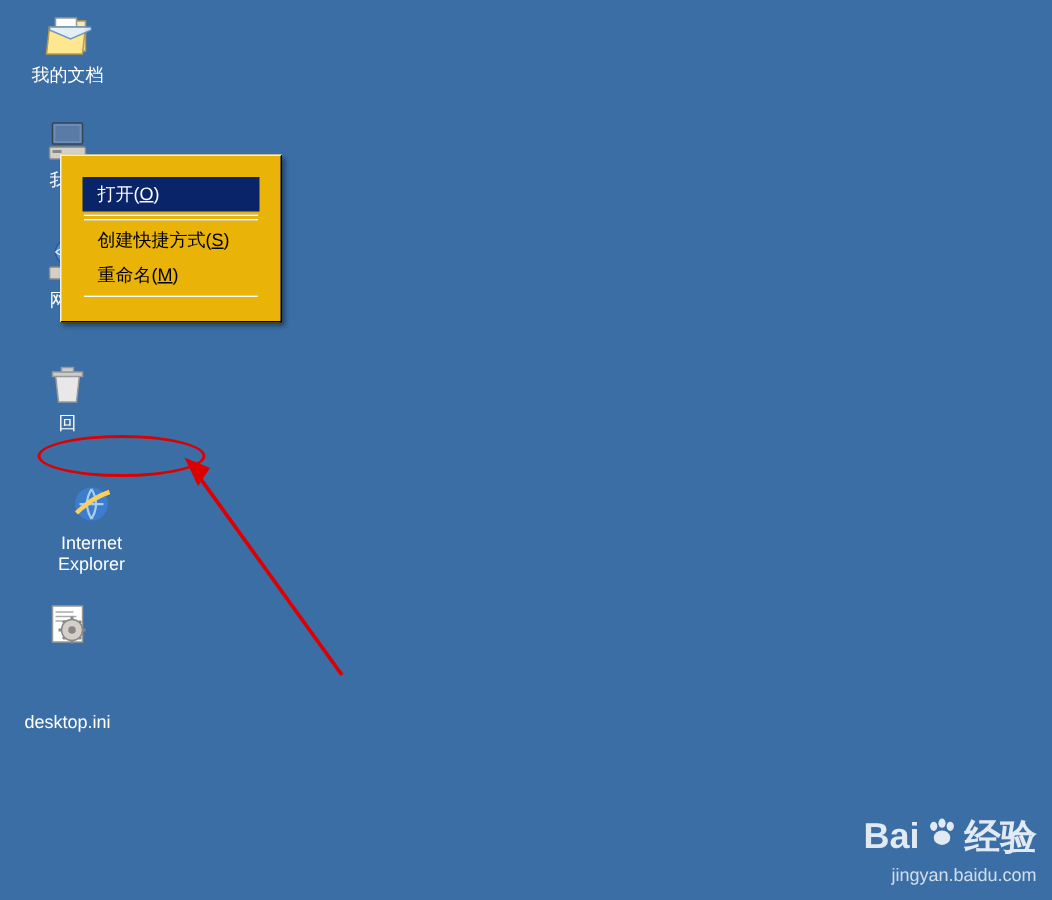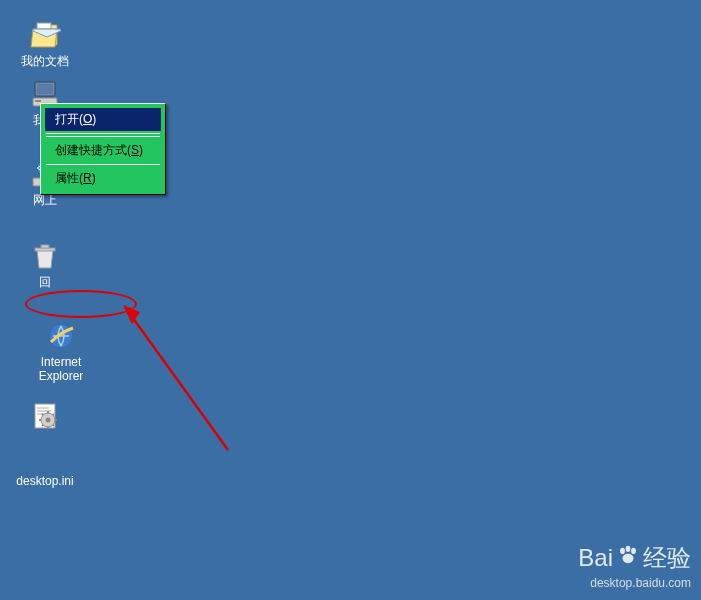--- a/index.html
+++ b/index.html
@@ -32,27 +32,27 @@
       color: #fff;
       text-align: center;
       font-size: 12px;
       line-height: 14px;
       white-space: pre-line;
     }
     .context-menu {
       position: absolute;
       left: 40px;
       top: 103px;
-      width: 126px;
-      background: #22c55e;
+      width: 148px;
+      background: #eab308;
       border: 1px solid #000;
       border-top-color: #f0f0f0;
       border-left-color: #f0f0f0;
       box-shadow: 2px 2px 3px rgba(0,0,0,0.4);
-      padding: 4px;
+      padding: 14px;
       font-size: 12px;
     }
     .menu-item {
       padding: 3px 10px;
       color: #000;
       white-space: nowrap;
       cursor: default;
     }
     .menu-item.selected {
       background: #0a246a;
@@ -83,39 +83,39 @@
     .watermark {
       position: absolute;
       right: 10px;
       bottom: 10px;
       text-align: right;
       color: rgba(255,255,255,0.85);
       font-family: Arial, sans-serif;
     }
     .watermark .logo {
       font-size: 24px;
-      font-weight: normal;
+      font-weight: bold;
       display: flex;
       align-items: center;
       gap: 4px;
     }
     .watermark .paw {
       display: inline-block;
     }
     .watermark .sub {
       font-size: 12px;
       opacity: 0.9;
       margin-top: 2px;
     }
     .underline { text-decoration: underline; }
   </style>
 </head>
 <body>
 
-<div class="desktop-icon" style="left:10px; top:19px;">
+<div class="desktop-icon" style="left:10px; top:8px;">
   <div class="icon-box">
     <svg width="32" height="32" viewBox="0 0 32 32">
       <path d="M4 10 L14 10 L18 6 L28 6 L28 26 L4 26 Z" fill="#f5e7b8" stroke="#b89c4a"></path>
       <rect x="8" y="4" width="14" height="10" fill="#fff" stroke="#999"></rect>
       <path d="M4 10 L28 10 L26 28 L2 28 Z" fill="#ffe790" stroke="#b89c4a"></path>
       <path d="M4 12 L18 18 L32 12 L32 10 L4 10 Z" fill="#e0f0ff" stroke="#6090d0" opacity="0.9"></path>
     </svg>
   </div>
   <div class="label">我的文档</div>
 </div>
@@ -178,22 +178,22 @@
     </svg>
   </div>
   <div class="label">desktop.ini</div>
 </div>
 
 <div class="context-menu">
   <div class="menu-item selected">打开(<span class="underline">O</span>)</div>
   <div class="menu-separator"></div>
   <div class="menu-separator"></div>
   <div class="menu-item">创建快捷方式(<span class="underline">S</span>)</div>
+  <div class="menu-item">重命名(<span class="underline">M</span>)</div>
   <div class="menu-separator"></div>
-  <div class="menu-item">属性(<span class="underline">R</span>)</div>
 </div>
 
 <div class="red-circle"></div>
 
 <svg class="red-arrow" width="120" height="160">
   <line x1="110" y1="150" x2="12" y2="14" stroke="#d00" stroke-width="2.5"></line>
   <polygon points="5,5 22,12 14,24" fill="#d00"></polygon>
 </svg>
 
 <div class="watermark">
@@ -202,14 +202,14 @@
     <span class="paw">
       <svg width="22" height="22" viewBox="0 0 32 32">
         <ellipse cx="8" cy="10" rx="3.5" ry="4.5" fill="rgba(255,255,255,0.85)"></ellipse>
         <ellipse cx="16" cy="7" rx="3.5" ry="4.5" fill="rgba(255,255,255,0.85)"></ellipse>
         <ellipse cx="24" cy="10" rx="3.5" ry="4.5" fill="rgba(255,255,255,0.85)"></ellipse>
         <ellipse cx="16" cy="21" rx="8" ry="7" fill="rgba(255,255,255,0.85)"></ellipse>
       </svg>
     </span>
     <span>经验</span>
   </div>
-  <div class="sub">desktop.baidu.com</div>
+  <div class="sub">jingyan.baidu.com</div>
 </div>
 
 </body></html>

